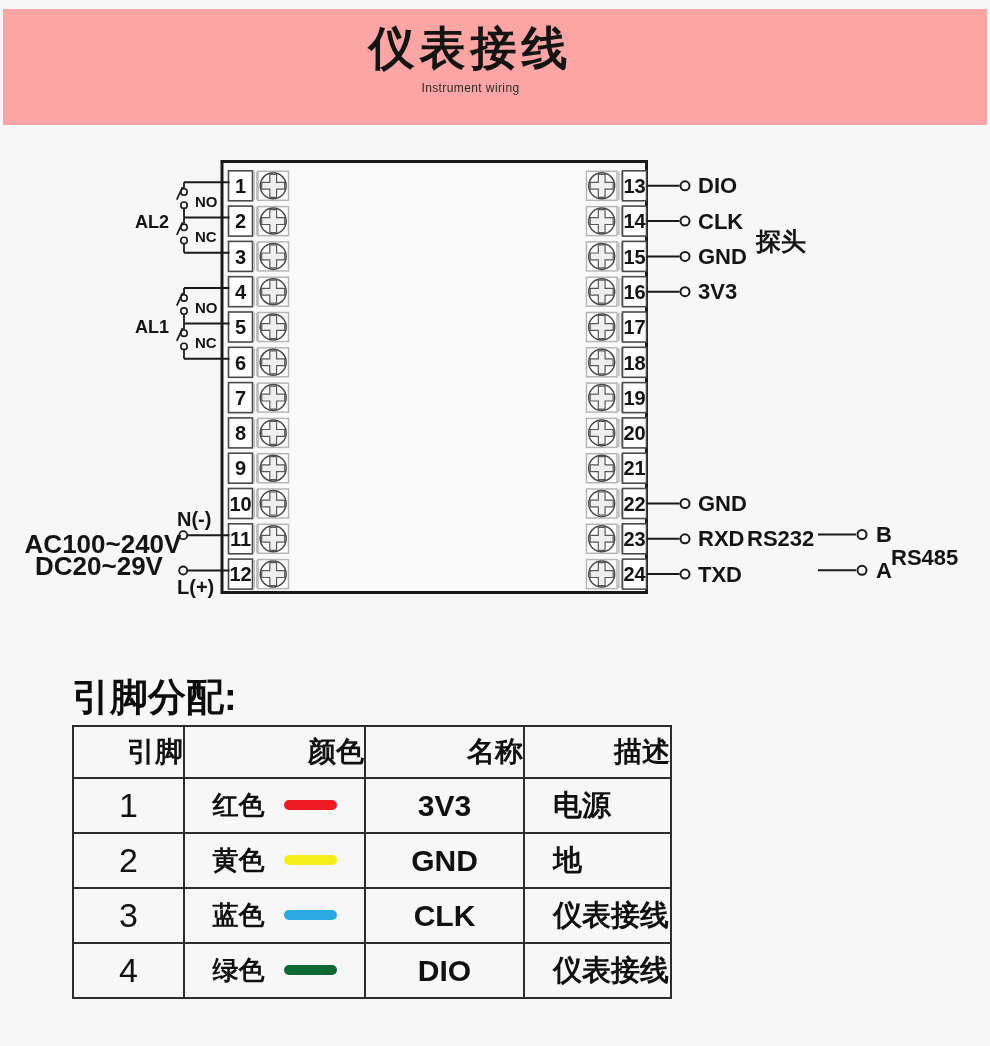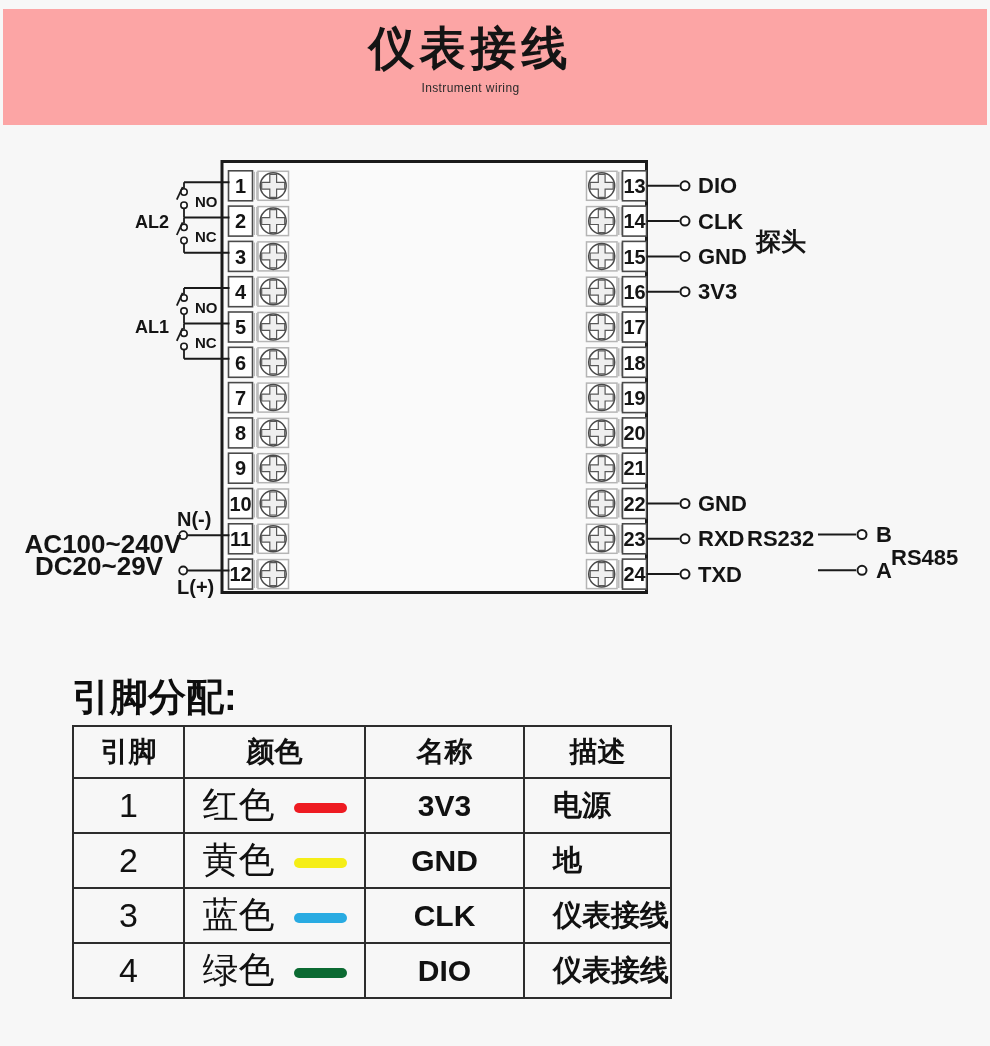--- a/index.html
+++ b/index.html
@@ -10,24 +10,24 @@
   .band-inner{width:935px;text-align:center;}
   .band-title{margin:15px 0 0 0;font-size:46px;font-weight:700;letter-spacing:5px;color:#141414;line-height:48px;}
   .band-sub{margin-top:9px;font-size:12px;font-weight:400;color:#2b2b2b;letter-spacing:0.4px;}
   
   .wiring{position:absolute;left:0;top:140px;}
   .wiring text{font-weight:700;fill:#141414;font-family:"Liberation Sans","DejaVu Sans",sans-serif;}
   
   .table-title{position:absolute;left:72px;top:672px;font-size:38px;font-weight:700;color:#0d0d0d;}
   .pin-table{position:absolute;left:72px;top:725px;border-collapse:collapse;table-layout:fixed;background:transparent;}
   .pin-table th,.pin-table td{border:2px solid #2d2d2d;text-align:center;padding:0;}
-  .pin-table th{height:50px;font-size:28px;font-weight:700;}
+  .pin-table th{height:50px;font-size:28px;font-weight:700;text-align:right;}
   .pin-table td{height:53px;}
   td.c-pin{font-size:34px;font-weight:400;}
-  td.c-color{font-size:36px;font-weight:400;}
+  td.c-color{font-size:26px;font-weight:700;}
   td.c-name{font-size:30px;font-weight:700;}
   td.c-desc{font-size:29px;font-weight:700;text-align:left;padding-left:28px;}
   .swatch{display:inline-block;width:53px;height:10px;border-radius:5px;margin-left:19px;vertical-align:4px;}
 </style>
 </head>
 <body>
 
 <div class="page">
 
   <div class="band">

